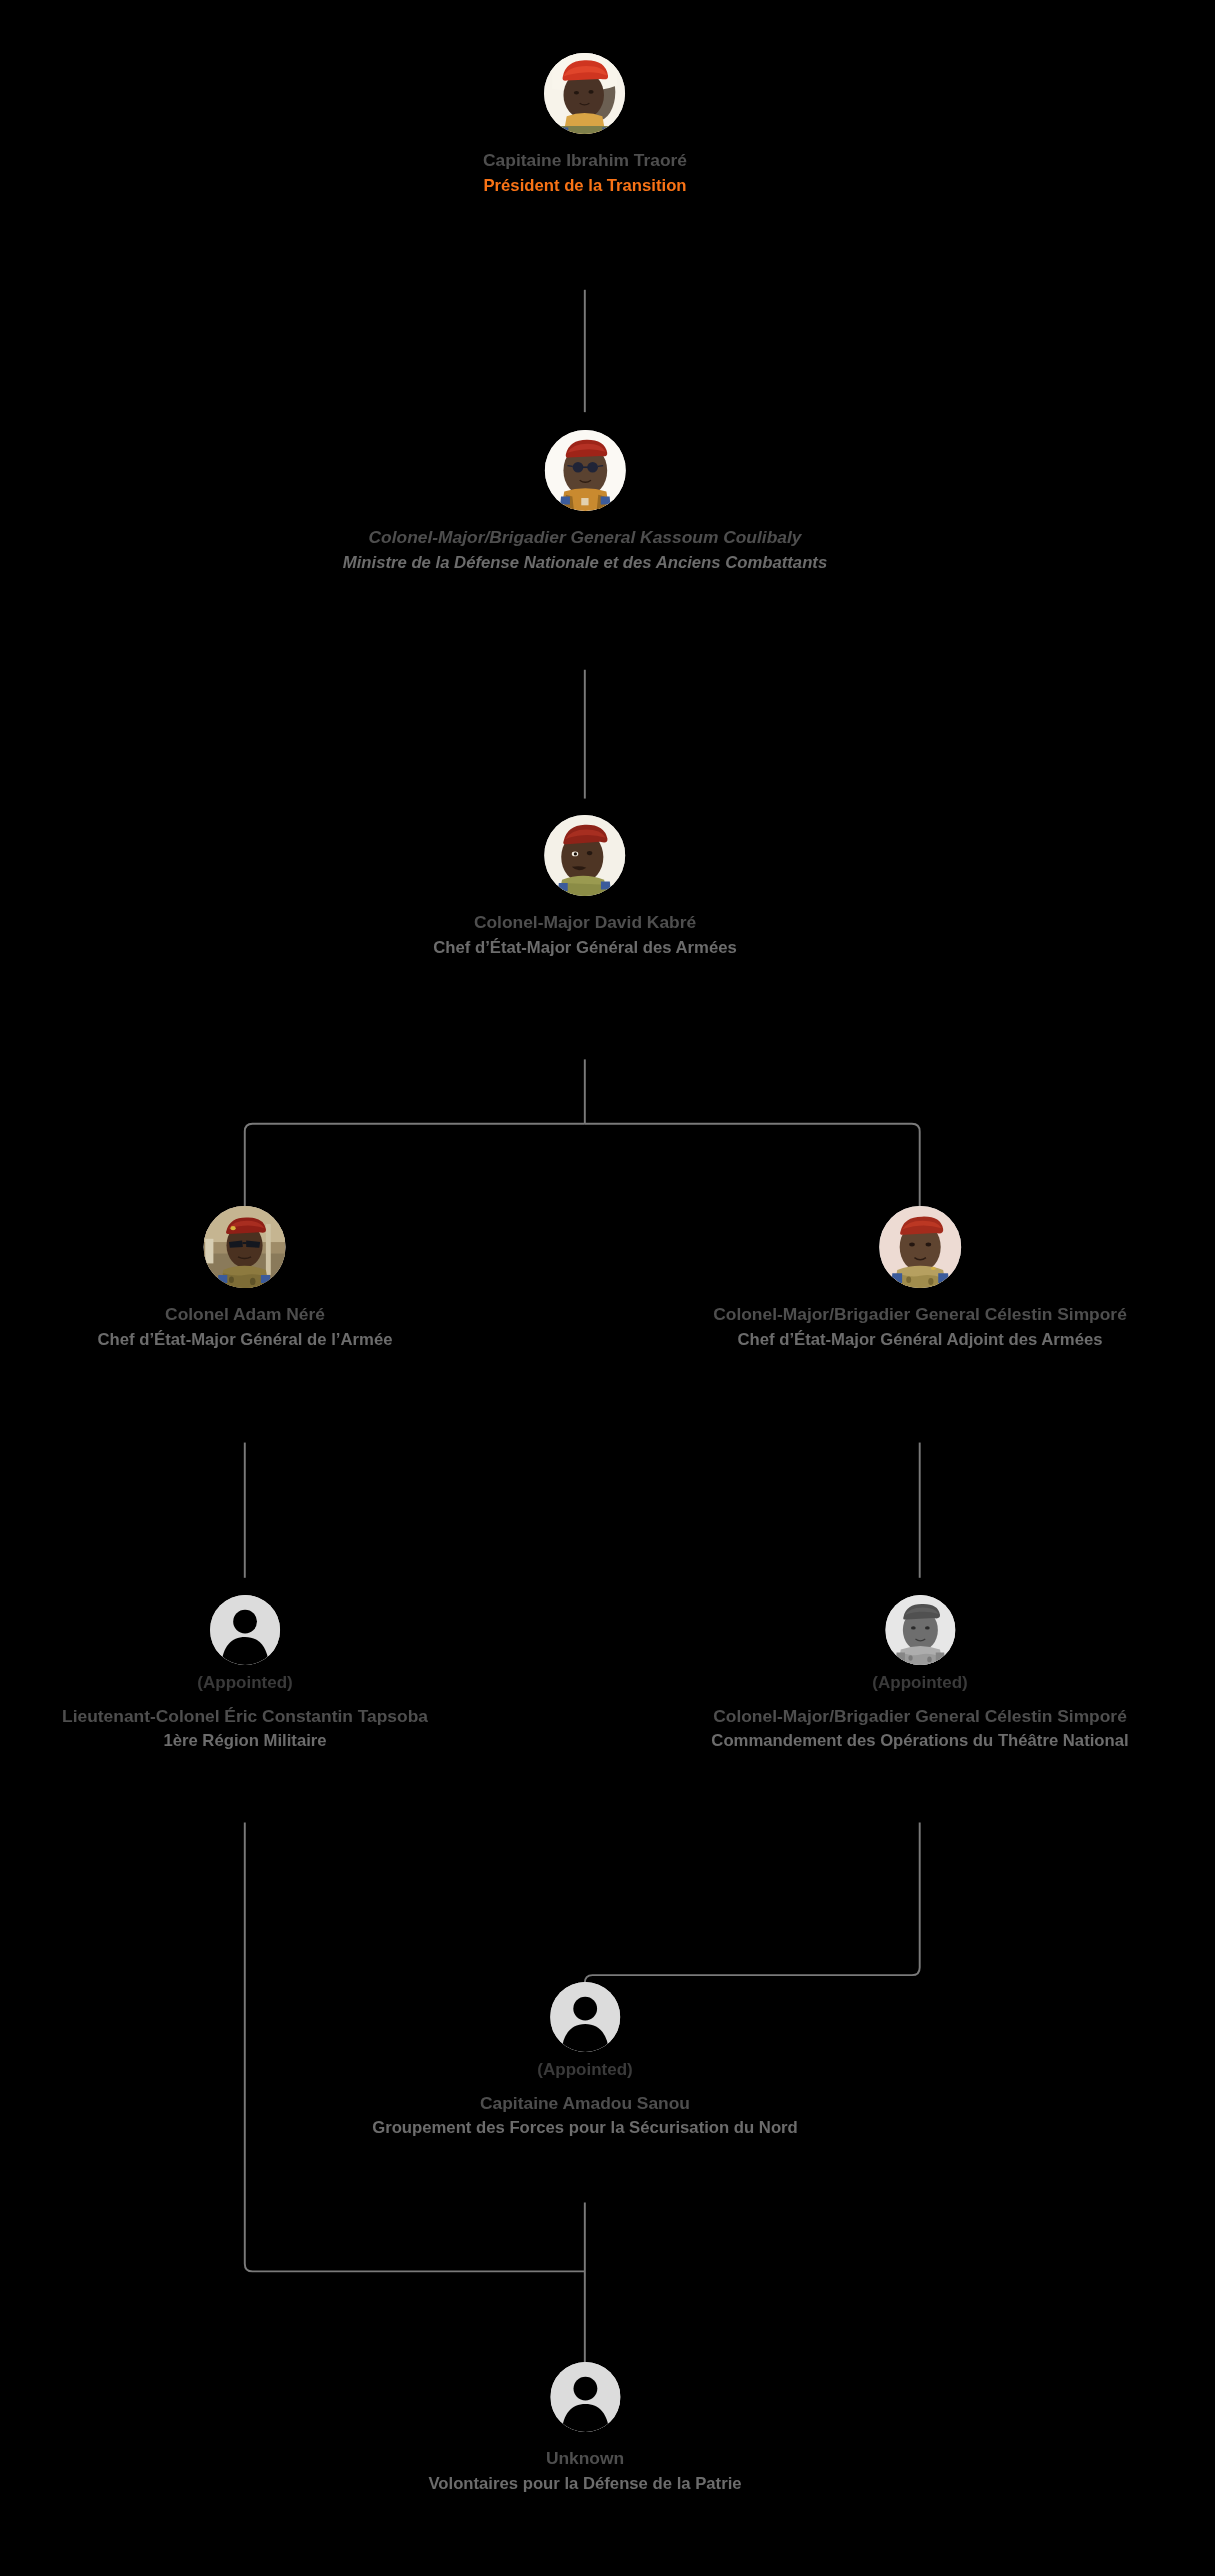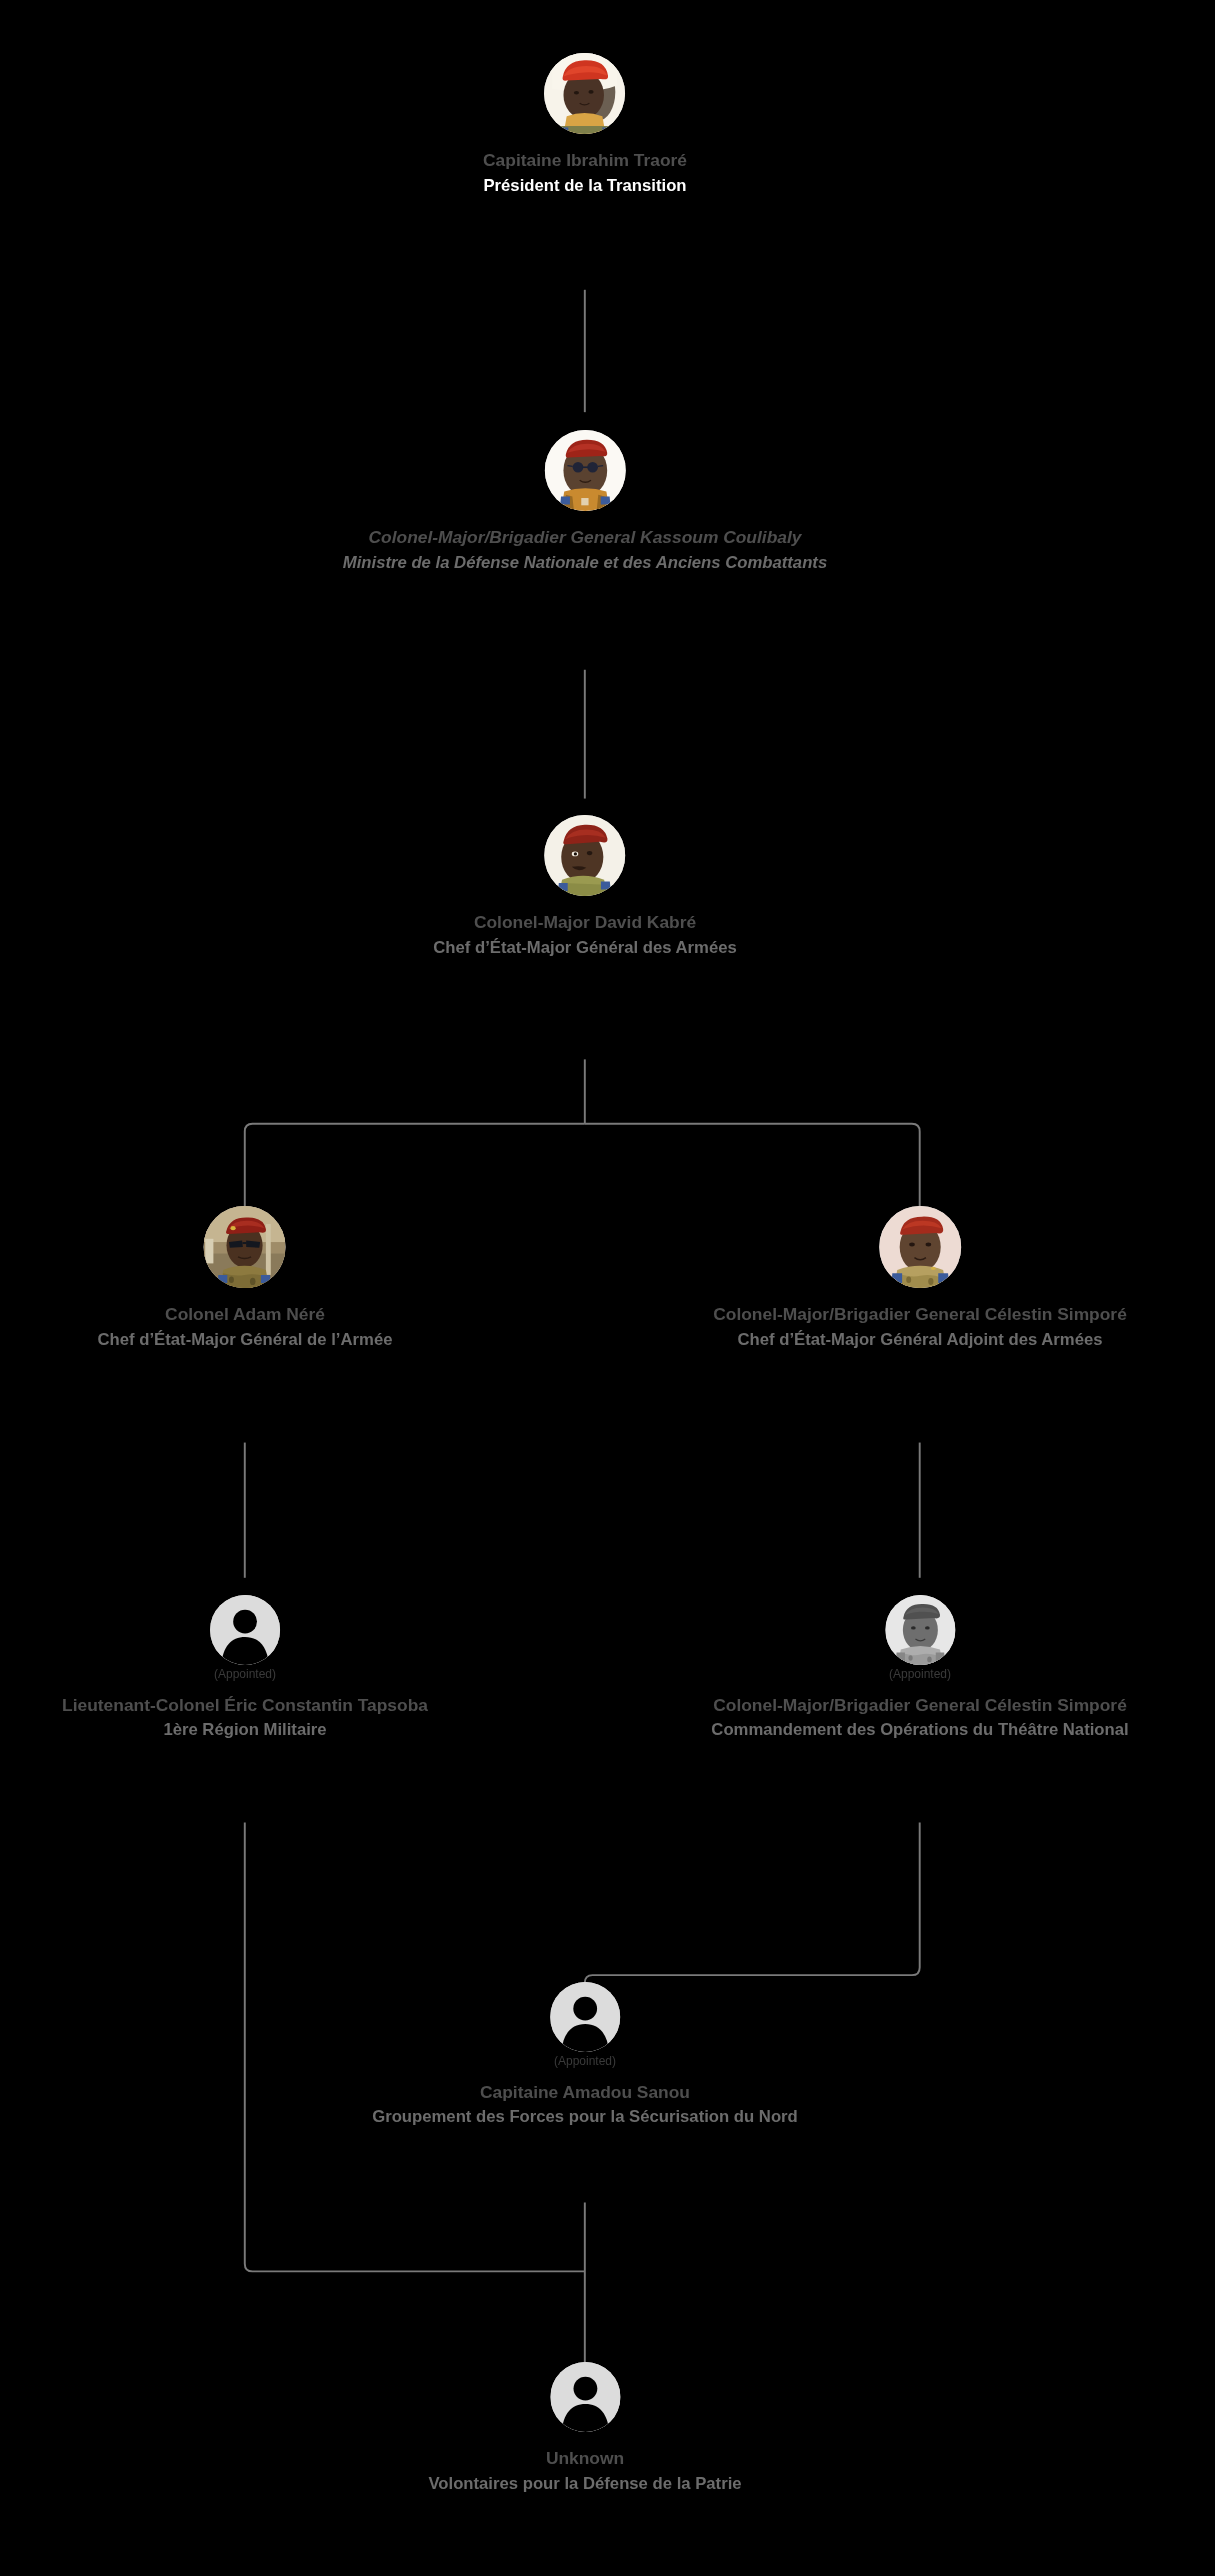--- a/index.html
+++ b/index.html
@@ -25,26 +25,26 @@
     overflow:hidden;
     position:relative;
     background:#dcdcdc;
     flex:0 0 auto;
   }
   .avatar .ph{
     position:absolute;left:0;top:0;width:100%;height:100%;
     display:block;
   }
   .appointed{
-    font-size:12px;
+    font-size:17px;
     color:#3a3a3a;
-    margin-top:3px;
+    margin-top:9px;
     letter-spacing:0;
     line-height:1;
-    font-weight:400;
+    font-weight:700;
   }
   .nm{
     font-size:17.4px;
     font-weight:700;
     color:#4e4e4e;
     line-height:1.05;
     white-space:nowrap;
   }
   .ttl{
     font-size:16.7px;
@@ -97,21 +97,21 @@
         <path d="M44 62 Q50 66 56 62" stroke="#2a1a12" stroke-width="1.6" fill="none"></path>
         <path d="M28 78 Q50 70 72 78 L76 100 L24 100 Z" fill="#d9a445"></path>
         <path d="M20 90 L80 90 L84 100 L16 100 Z" fill="#7e7f4a"></path>
         <path d="M18 92 L30 92 L30 100 L16 100 Z" fill="#3b5b9b"></path>
         <path d="M72 92 L84 92 L86 100 L72 100 Z" fill="#3b5b9b"></path>
       </svg>
     </div>
     <div class="gap-a"></div>
     <div class="nm" style="color: rgb(78, 78, 78);">Capitaine Ibrahim Traoré</div>
     <div class="gap-c"></div>
-    <div class="ttl" style="color: #ffffff;">Président de la Transition</div>
+    <div class="ttl" style="color: #f97316;">Président de la Transition</div>
   </div>
 
   <div class="node" style="left:585px;top:430px;transform:translateX(-50%);font-style:italic;">
     <div class="avatar" style="width:81px;height:81px;">
       <svg class="ph" viewBox="0 0 100 100">
         <rect x="0" y="0" width="100" height="100" fill="#fbf9f4"></rect>
         <ellipse cx="50" cy="50" rx="27" ry="32" fill="#5a4230"></ellipse>
         <path d="M26 30 Q30 12 52 12 Q74 12 77 28 Q78 34 68 32 L30 34 Q25 35 26 30 Z" fill="#9e2418"></path>
         <path d="M28 28 Q34 17 53 17 Q70 17 75 27 Q62 23 50 24 Q36 25 28 28 Z" fill="#b53124"></path>
         <circle cx="41" cy="46" r="6.6" fill="#1b2238" opacity=".92"></circle>

